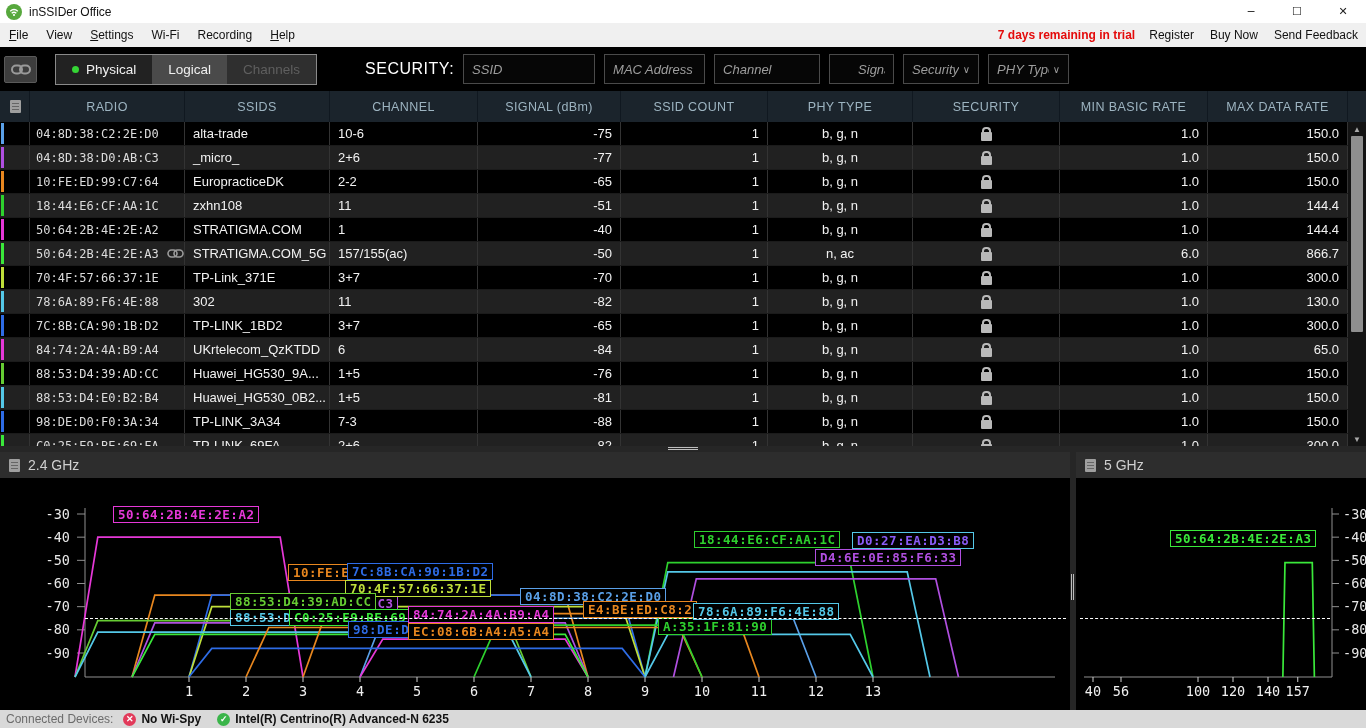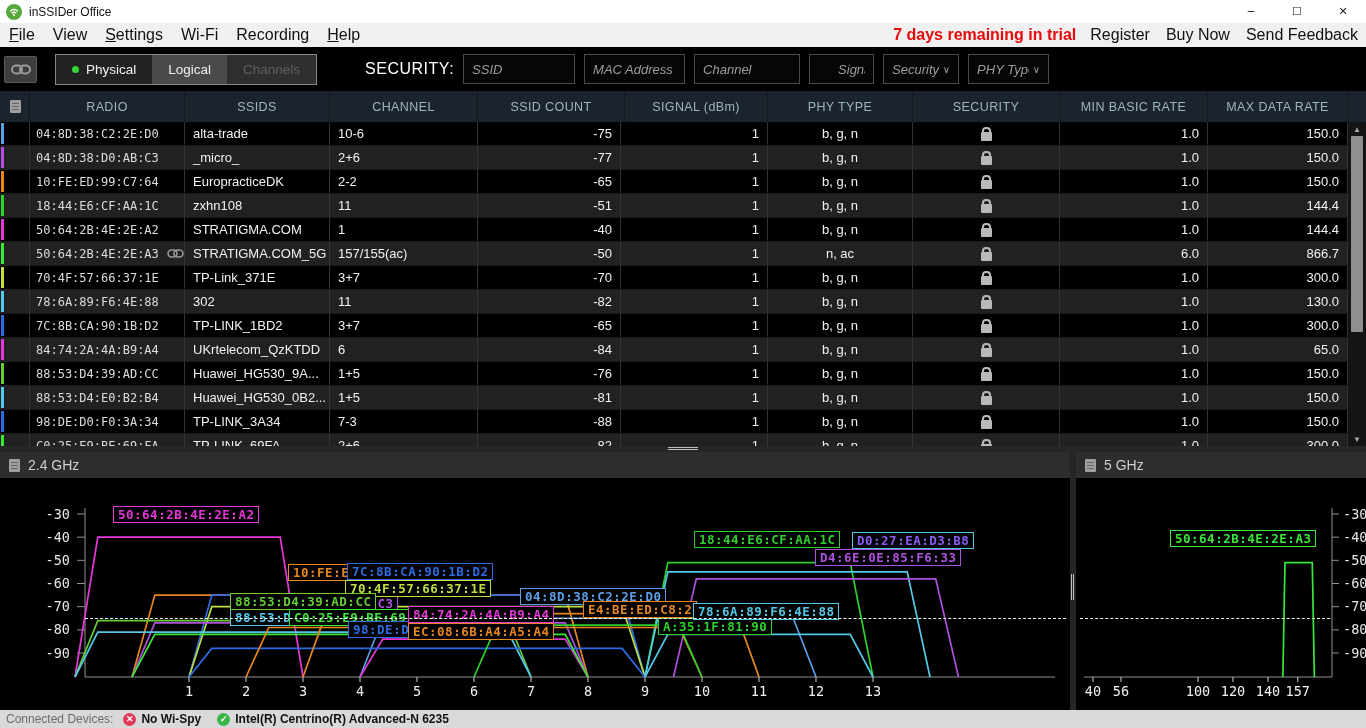--- a/index.html
+++ b/index.html
@@ -4,21 +4,21 @@
 <style>
   *{margin:0;padding:0;box-sizing:border-box;}
   html,body{width:1366px;height:728px;overflow:hidden;background:#000;font-family:"Liberation Sans",sans-serif;}
   
   .titlebar{height:23px;background:#fff;display:flex;align-items:center;position:relative;}
   .titlebar .appicon{margin-left:6px;width:16px;height:16px;}
   .titlebar .title{margin-left:7px;font-size:12px;color:#111;}
   .wincontrols{position:absolute;right:0;top:0;height:23px;display:flex;}
   .winbtn{width:46px;height:23px;display:flex;align-items:center;justify-content:center;font-size:11px;color:#222;cursor:default;font-family:"DejaVu Sans",sans-serif;}
   
-  .menubar{height:24px;background:#f0f0f0;display:flex;align-items:center;font-size:16px;color:#111;}
+  .menubar{height:24px;background:#f0f0f0;display:flex;align-items:center;font-size:12px;color:#111;}
   .menu-left{display:flex;}
   .menu-item{padding:3px 9px;}
   .menu-item u{text-decoration:underline;}
   .menu-right{margin-left:auto;display:flex;align-items:center;}
   .trial{color:#e40b0b;font-weight:bold;margin-right:14px;}
   .mlink{margin-right:16px;color:#111;}
   .mlink:last-child{margin-right:8px;}
   
   .toolbar{height:44px;background:#000;display:flex;align-items:center;}
   .linkbtn{margin-left:4px;width:33px;height:27px;background:#3d3d3d;border:1px solid #5a5a5a;border-radius:2px;display:flex;align-items:center;justify-content:center;}
@@ -133,21 +133,21 @@
       </div>
       <div class="vtab normal">
         <span>Logical</span>
       </div>
       <div class="vtab disabled">
         <span>Channels</span>
       </div>
     </div>
   <span class="filters-label">SECURITY:</span>
   <span id="filter-inputs" style="display:flex;align-items:center;">
-      <span class="finput" style="width: 112px;">
+      <span class="finput" style="width: 132px;">
         <input placeholder="SSID" style="">
       </span>
       <span class="finput" style="width: 101px;">
         <input placeholder="MAC Address" style="">
       </span>
       <span class="finput" style="width: 106px;">
         <input placeholder="Channel" style="">
       </span>
       <span class="finput" style="width: 65px; padding-left: 28px;">
         <input placeholder="Signal" style="">
@@ -164,22 +164,22 @@
 </div>
 
 <div class="tablewrap">
   <div class="thead" id="table-head">
       <div class="th c0">
         <span class="doc" style="margin-left:2px;"></span>
       </div>
       <div class="th c1">RADIO</div>
       <div class="th c2">SSIDS</div>
       <div class="th c3">CHANNEL</div>
+      <div class="th c4">SIGNAL (dBm)</div>
       <div class="th c5">SSID COUNT</div>
-      <div class="th c4">SIGNAL (dBm)</div>
       <div class="th c6">PHY TYPE</div>
       <div class="th c7">SECURITY</div>
       <div class="th c8">MIN BASIC RATE</div>
       <div class="th c9">MAX DATA RATE</div>
     </div>
   <div class="tbody" id="table-body">
       <div class="trow">
         <div class="td c0" style="padding:0 0 0 1px;border-right:1px solid #333;">
           <span class="colorbar" style="background:#5aa0e8;"></span>
         </div>

